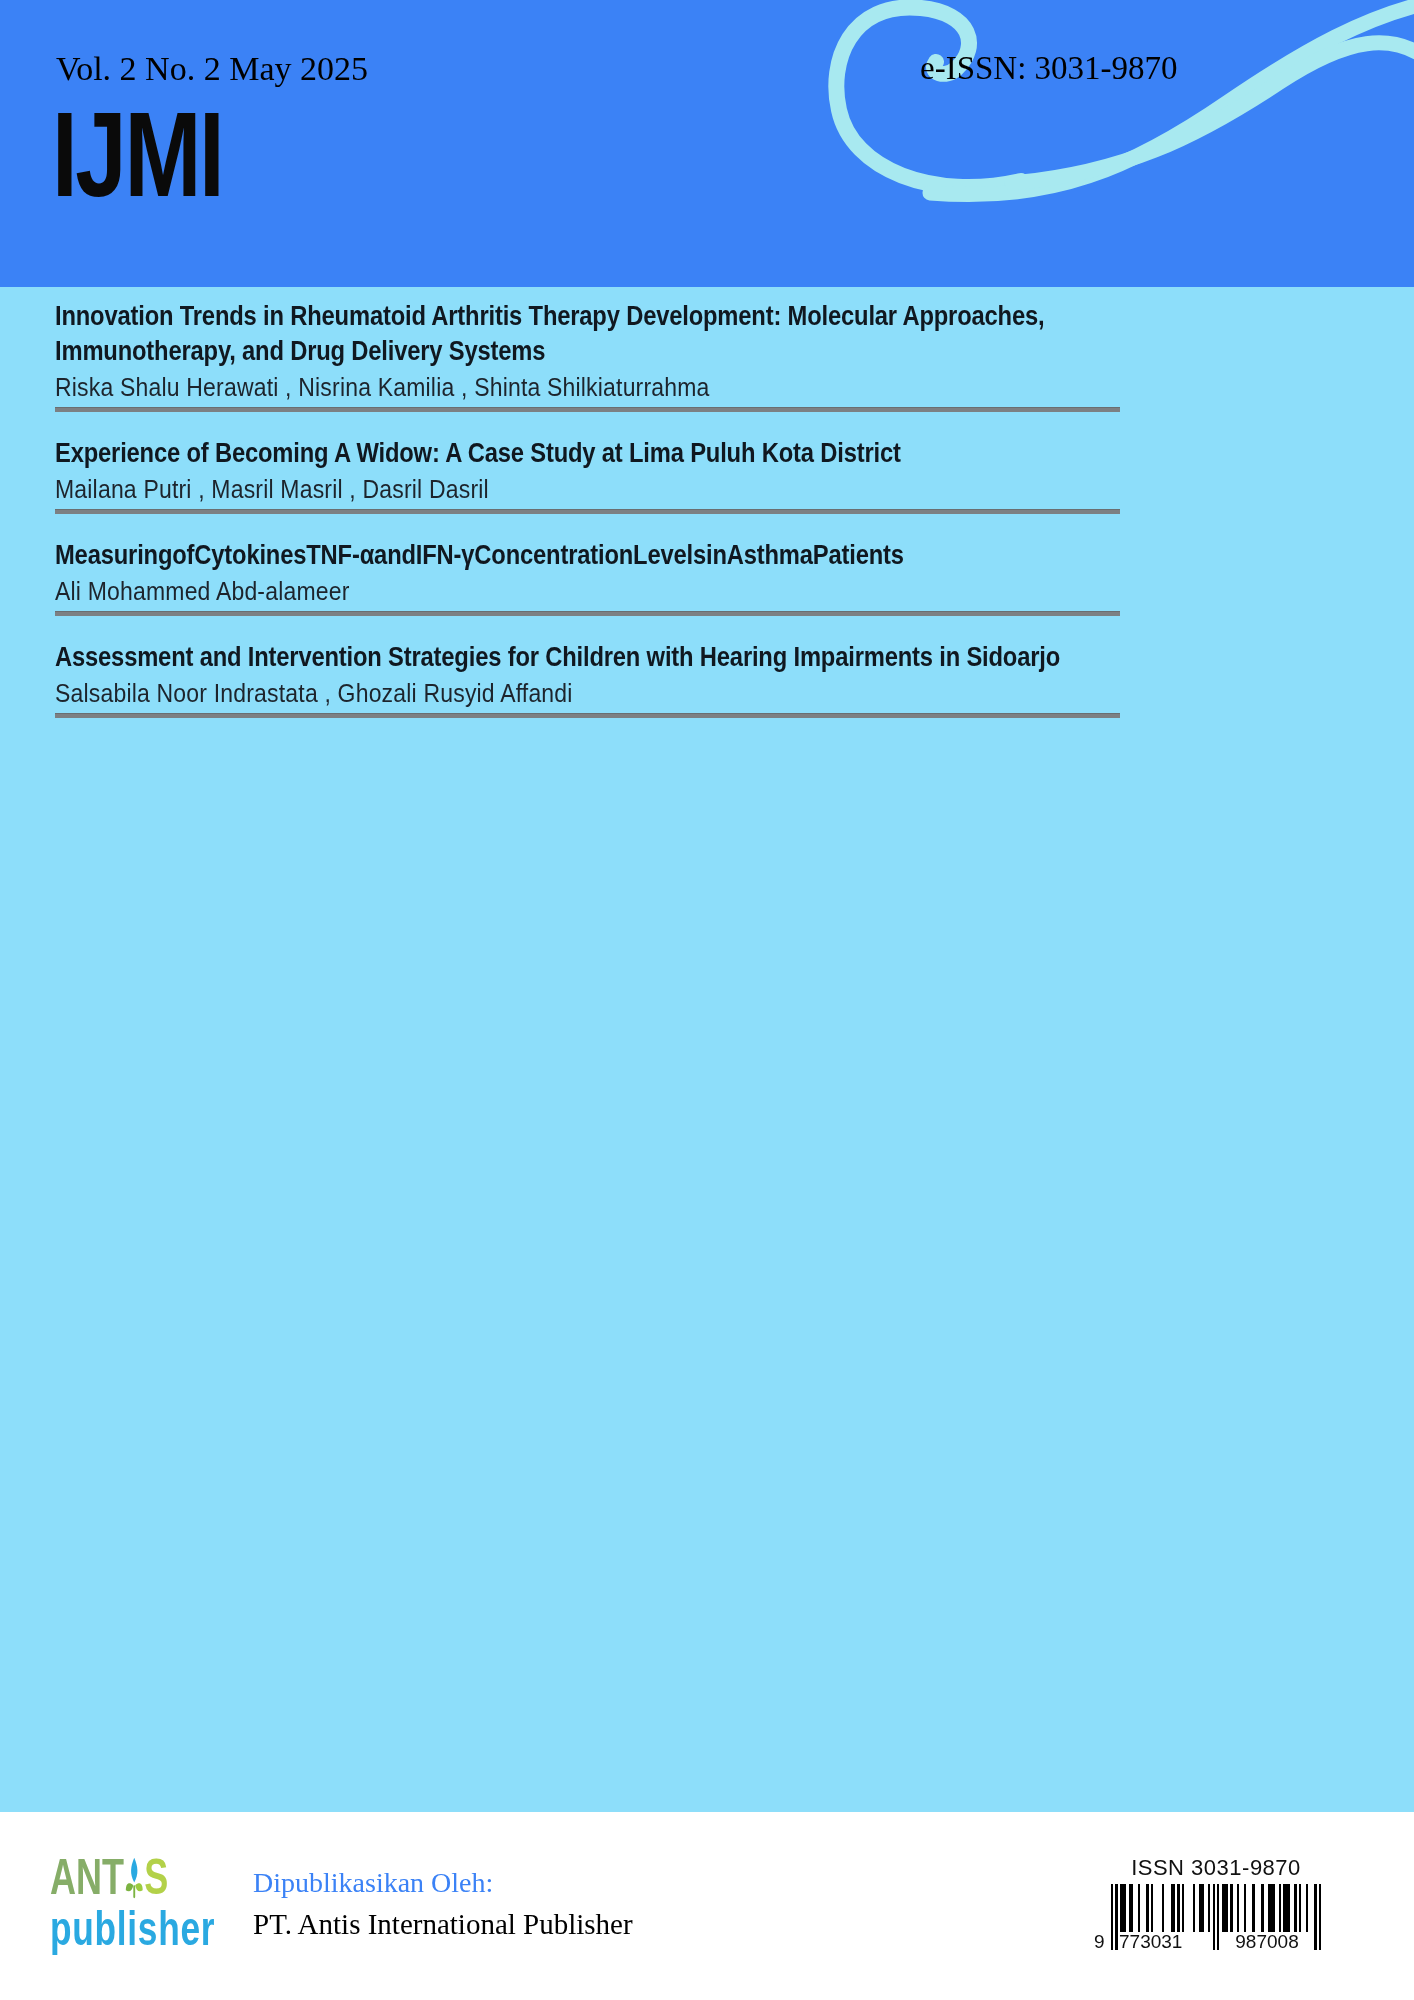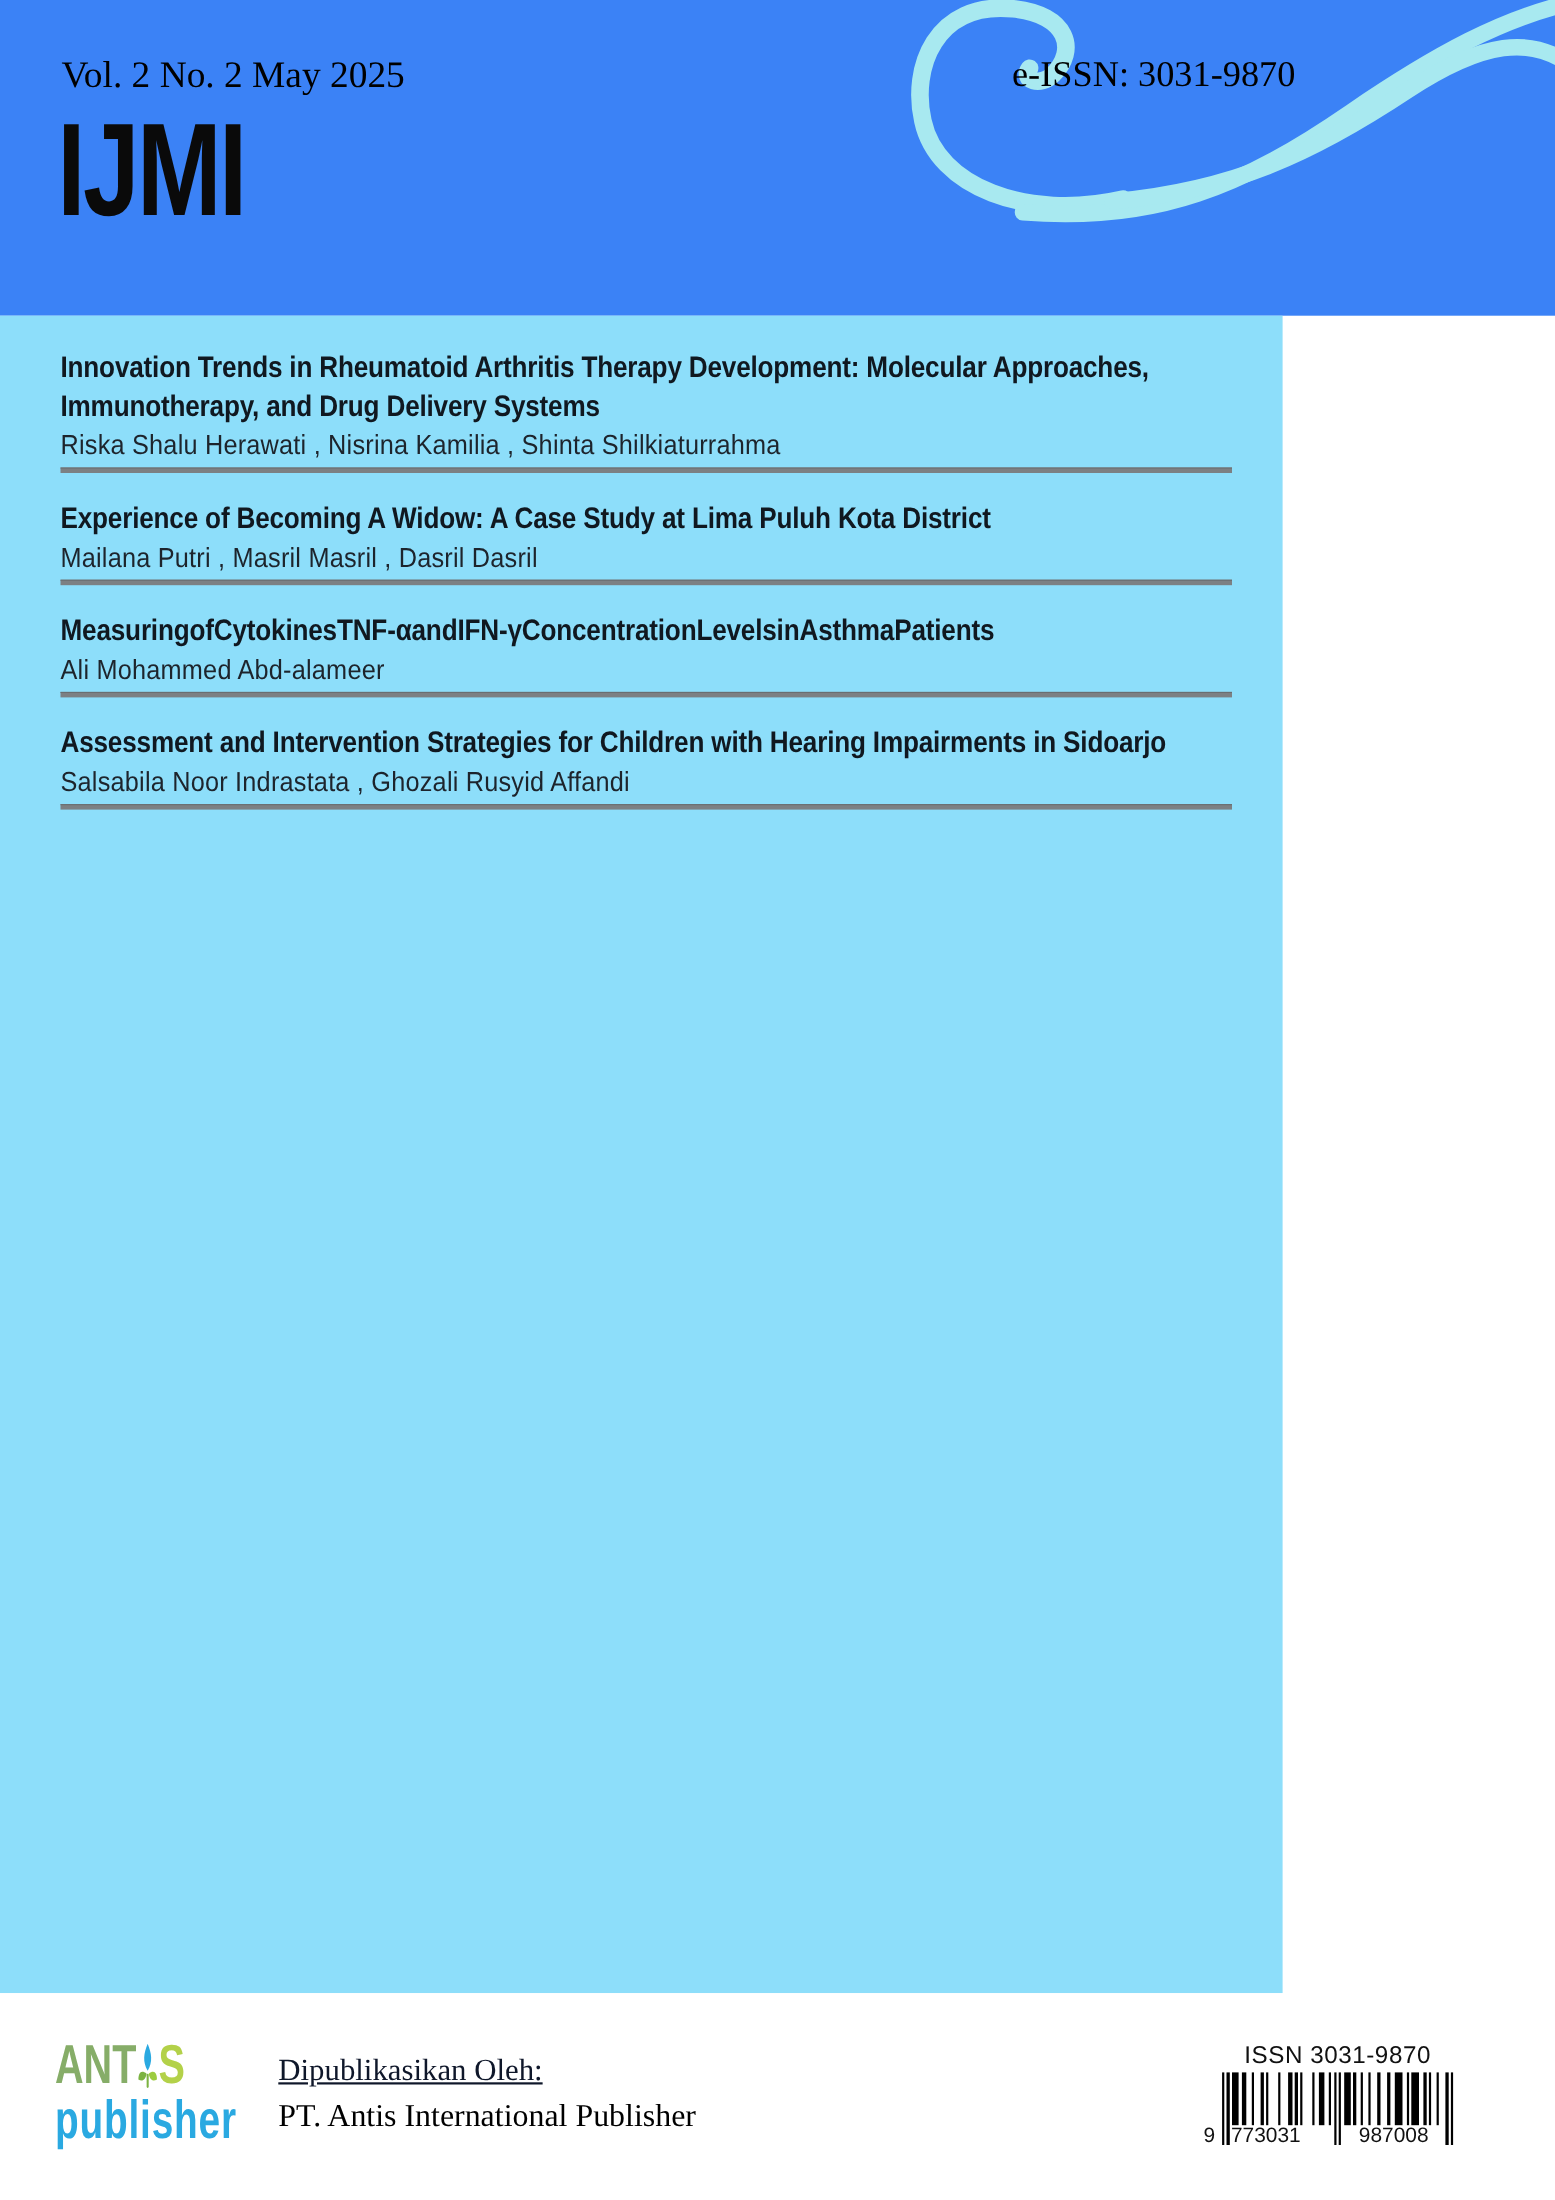--- a/index.html
+++ b/index.html
@@ -22,23 +22,23 @@
     position:absolute;left:52px;top:94px;line-height:1;
     font-size:120px;font-weight:bold;color:#0a0a0a;letter-spacing:-3px;
     transform:scaleX(0.77);transform-origin:left top;white-space:nowrap;
   }
   .jname{
     position:absolute;left:54px;top:212px;line-height:1;
     font-size:46px;font-weight:bold;color:#0a0a0a;letter-spacing:-1px;white-space:nowrap;
   }
   
   .articles{
-    position:absolute;top:287px;left:0;width:1166px;height:1525px;
+    position:absolute;top:287px;left:0;width:1414px;height:1525px;
     background:var(--section-background,#8DDEFA);
-    box-sizing:border-box;padding:30px 0 0 55px;
+    box-sizing:border-box;padding:12px 0 0 55px;
   }
   .article{margin:0;}
   .title{
     margin:0;width:1200px;
     font-size:27px;font-weight:bold;line-height:35px;letter-spacing:-0.2px;
     color:var(--title-text,#101820);
     transform:scaleX(0.88);transform-origin:left top;
   }
   .authors{
     margin-top:5px;width:1200px;
@@ -61,21 +61,21 @@
   .logo-ant{color:var(--logo-green-dark,#86AD68);}
   .logo-s{color:var(--logo-green-light,#B3D149);}
   .leaf{display:inline-block;width:26px;height:44px;vertical-align:-6px;margin:0 1px;}
   .logo-bottom{
     margin-top:2px;font-size:49px;font-weight:bold;white-space:nowrap;
     color:var(--logo-blue,#2AA9E1);
     transform:scaleX(0.72);transform-origin:left top;letter-spacing:1px;
   }
   .publabel{
     position:absolute;left:253px;top:55px;
-    font-family:"Liberation Serif",serif;font-size:28px;color:#0f172a;white-space:nowrap;text-decoration:underline;
+    font-family:"Liberation Serif",serif;font-size:28px;color:#3b82f6;white-space:nowrap;
   }
   .pubname{
     position:absolute;left:253px;top:96px;
     font-family:"Liberation Serif",serif;font-size:29px;font-weight:normal;color:#000;white-space:nowrap;
   }
   .barcode{position:absolute;left:1093px;top:43px;width:230px;}
   .issn-label{
     margin-left:18px;width:210px;text-align:center;
     font-size:22px;letter-spacing:0.5px;color:#111;margin-bottom:3px;
   }

